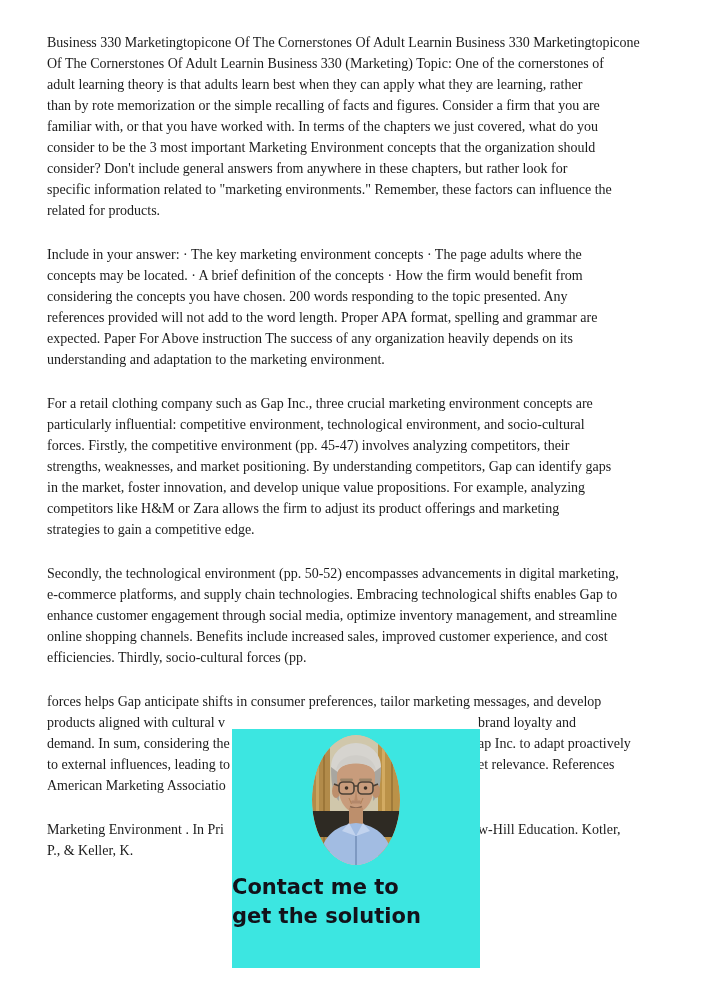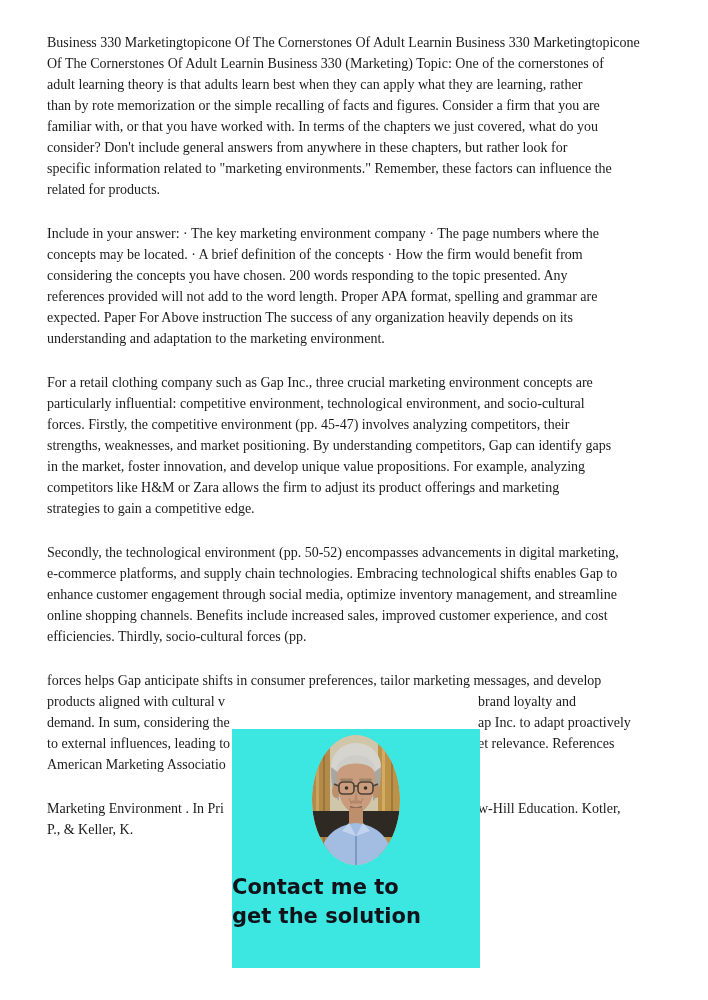--- a/index.html
+++ b/index.html
@@ -67,26 +67,27 @@
 
 <div class="page" style="background: rgb(255, 255, 255);">
 
   <div class="doc" style="color: rgb(27, 27, 27);">
       <div class="para">
         <div class="line">Business 330 Marketingtopicone Of The Cornerstones Of Adult Learnin Business 330 Marketingtopicone</div>
         <div class="line">Of The Cornerstones Of Adult Learnin Business 330 (Marketing) Topic: One of the cornerstones of</div>
         <div class="line">adult learning theory is that adults learn best when they can apply what they are learning, rather</div>
         <div class="line">than by rote memorization or the simple recalling of facts and figures. Consider a firm that you are</div>
         <div class="line">familiar with, or that you have worked with. In terms of the chapters we just covered, what do you</div>
+        <div class="line">consider to be the 3 most important Marketing Environment concepts that the organization should</div>
         <div class="line">consider? Don't include general answers from anywhere in these chapters, but rather look for</div>
         <div class="line">specific information related to "marketing environments." Remember, these factors can influence the</div>
         <div class="line">related for products.</div>
       </div>
       <div class="para">
-        <div class="line">Include in your answer: · The key marketing environment company · The page numbers where the</div>
+        <div class="line">Include in your answer: · The key marketing environment concepts · The page adults where the</div>
         <div class="line">concepts may be located. · A brief definition of the concepts · How the firm would benefit from</div>
         <div class="line">considering the concepts you have chosen. 200 words responding to the topic presented. Any</div>
         <div class="line">references provided will not add to the word length. Proper APA format, spelling and grammar are</div>
         <div class="line">expected. Paper For Above instruction The success of any organization heavily depends on its</div>
         <div class="line">understanding and adaptation to the marketing environment.</div>
       </div>
       <div class="para">
         <div class="line">For a retail clothing company such as Gap Inc., three crucial marketing environment concepts are</div>
         <div class="line">particularly influential: competitive environment, technological environment, and socio-cultural</div>
         <div class="line">forces. Firstly, the competitive environment (pp. 45-47) involves analyzing competitors, their</div>

